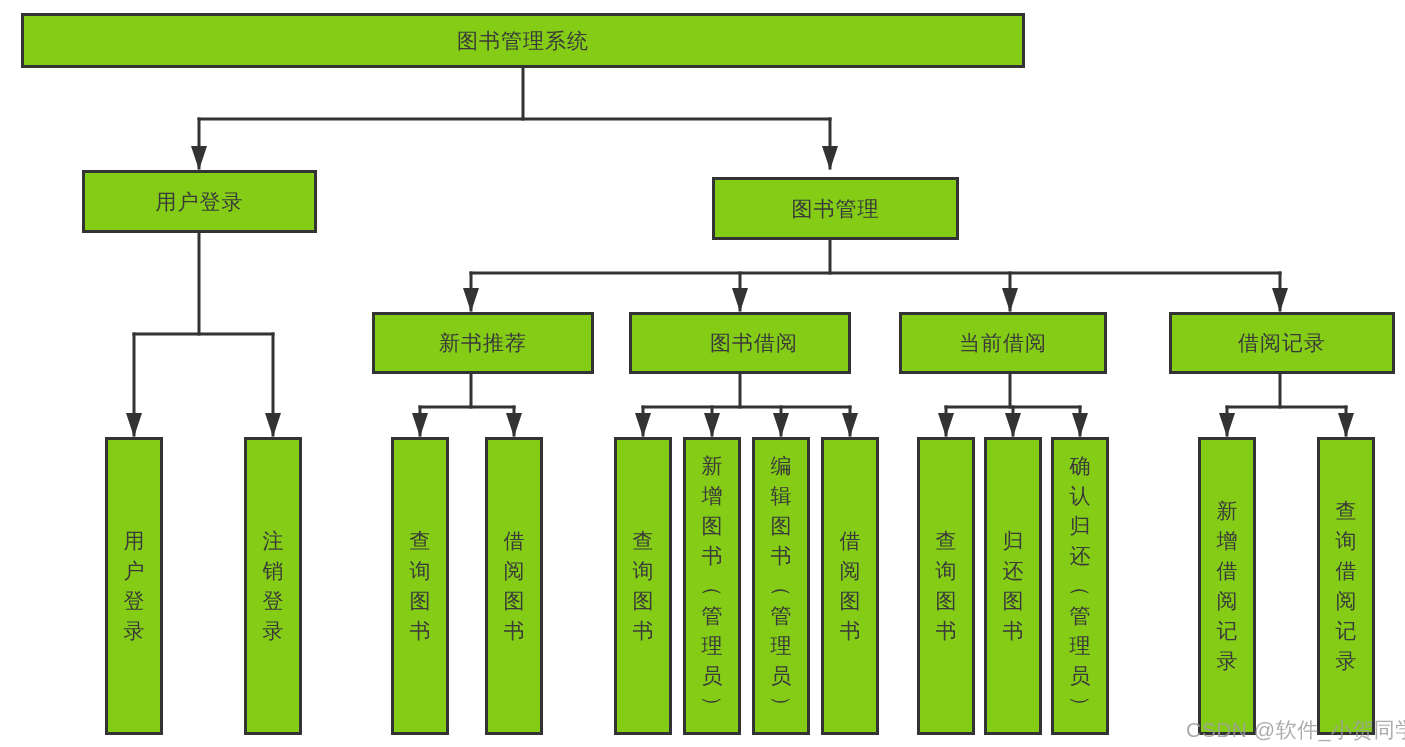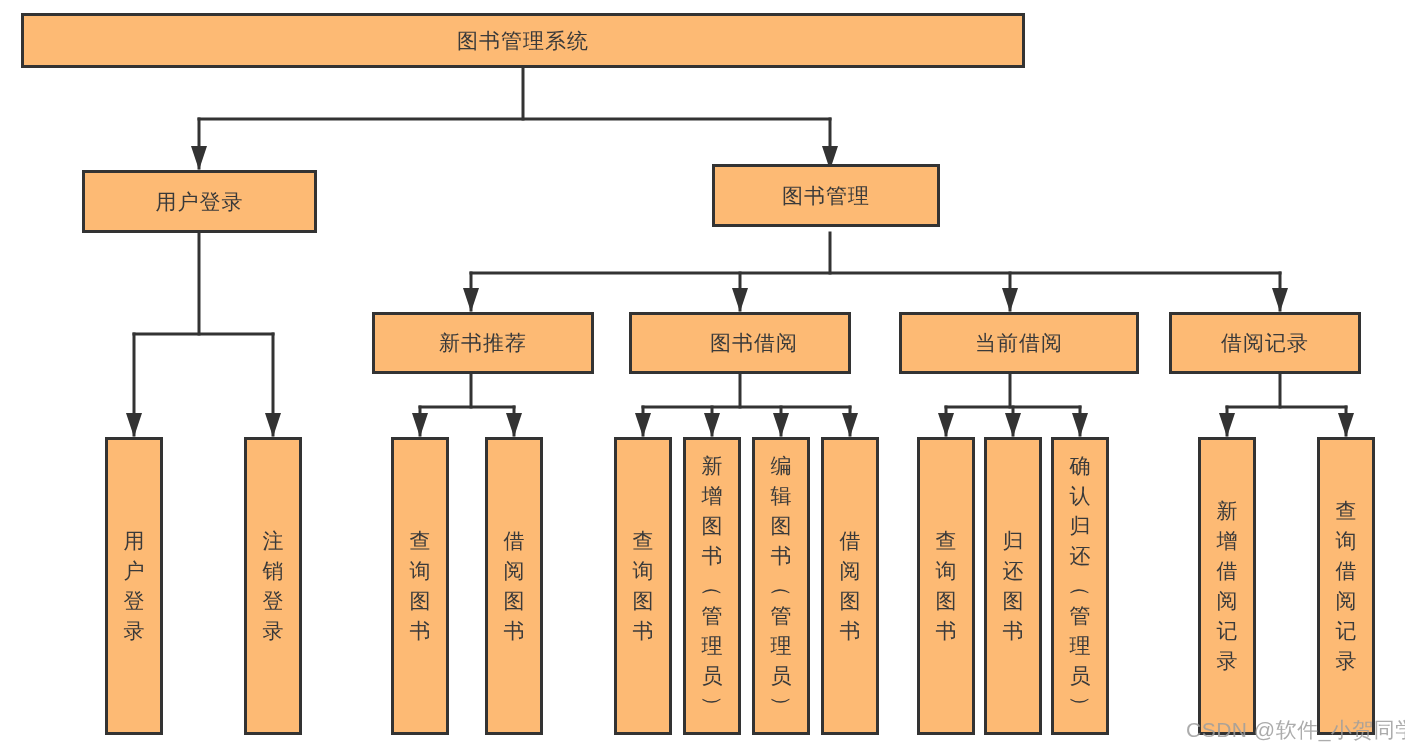--- a/index.html
+++ b/index.html
@@ -5,21 +5,21 @@
   html,body { margin:0; padding:0; }
   body {
     width:1405px; height:747px; position:relative; overflow:hidden;
     background:#ffffff;
     font-family:"Liberation Sans", sans-serif;
     color:#3a3a3a;
   }
   #connectors { position:absolute; left:0; top:0; width:1405px; height:747px; }
   .node {
     position:absolute; box-sizing:border-box;
-    border:3px solid #333333; background:#fdba74;
+    border:3px solid #333333; background:#84cc16;
     display:flex; align-items:center; justify-content:center;
   }
   .h-label { font-size:21px; letter-spacing:1px; white-space:nowrap; }
   .v-label {
     display:flex; flex-direction:column; align-items:center; justify-content:center;
     width:100%; height:100%; font-size:21px;
   }
   .v-label span { display:block; height:30px; line-height:30px; text-align:center; }
   .v-label span.rot { transform:rotate(90deg); }
   .watermark {
@@ -88,34 +88,34 @@
   </g>
 </svg>
 
 <div class="node" style="left:21px;top:13px;width:1004px;height:55px;">
   <span class="h-label">图书管理系统</span>
 </div>
 
 <div class="node" style="left:82px;top:170px;width:235px;height:63px;">
   <span class="h-label">用户登录</span>
 </div>
-<div class="node" style="left:712px;top:164px;width:228px;height:63px;">
+<div class="node" style="left:712px;top:177px;width:247px;height:63px;">
   <span class="h-label">图书管理</span>
 </div>
 
 <div class="node" style="left:360px;top:312px;width:222px;height:62px;margin-left:12px;">
   <span class="h-label">新书推荐</span>
 </div>
 <div class="node" style="left:629px;top:312px;width:222px;height:62px;padding-left:28px;">
   <span class="h-label">图书借阅</span>
 </div>
-<div class="node" style="left:899px;top:312px;width:240px;height:62px;">
+<div class="node" style="left:899px;top:312px;width:208px;height:62px;">
   <span class="h-label">当前借阅</span>
 </div>
-<div class="node" style="left:1169px;top:312px;width:192px;height:62px;">
+<div class="node" style="left:1169px;top:312px;width:226px;height:62px;">
   <span class="h-label">借阅记录</span>
 </div>
 
 <div class="node" style="left:105px;top:437px;width:58px;height:298px;">
   <span class="v-label">
       <span>用</span>
       <span>户</span>
       <span>登</span>
       <span>录</span>
     </span>

